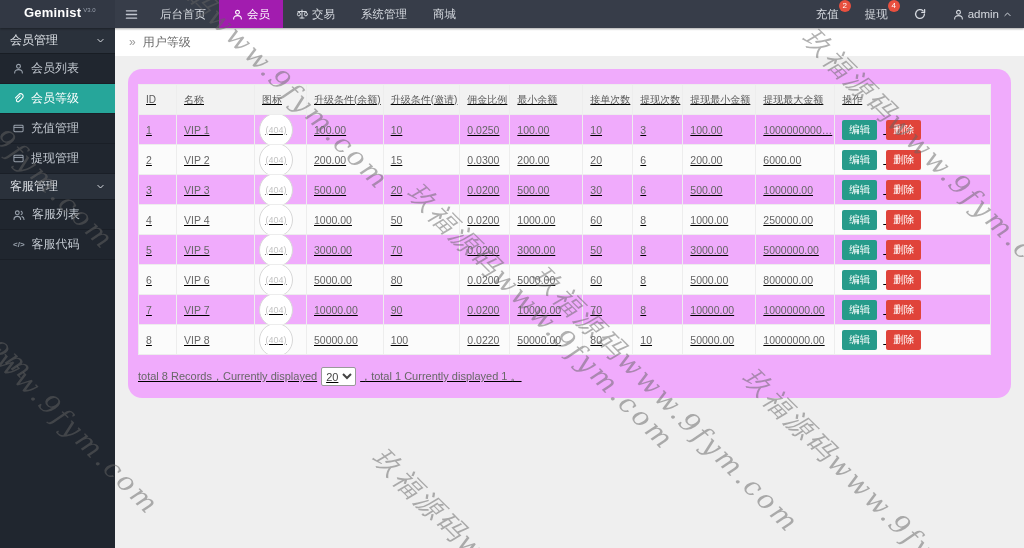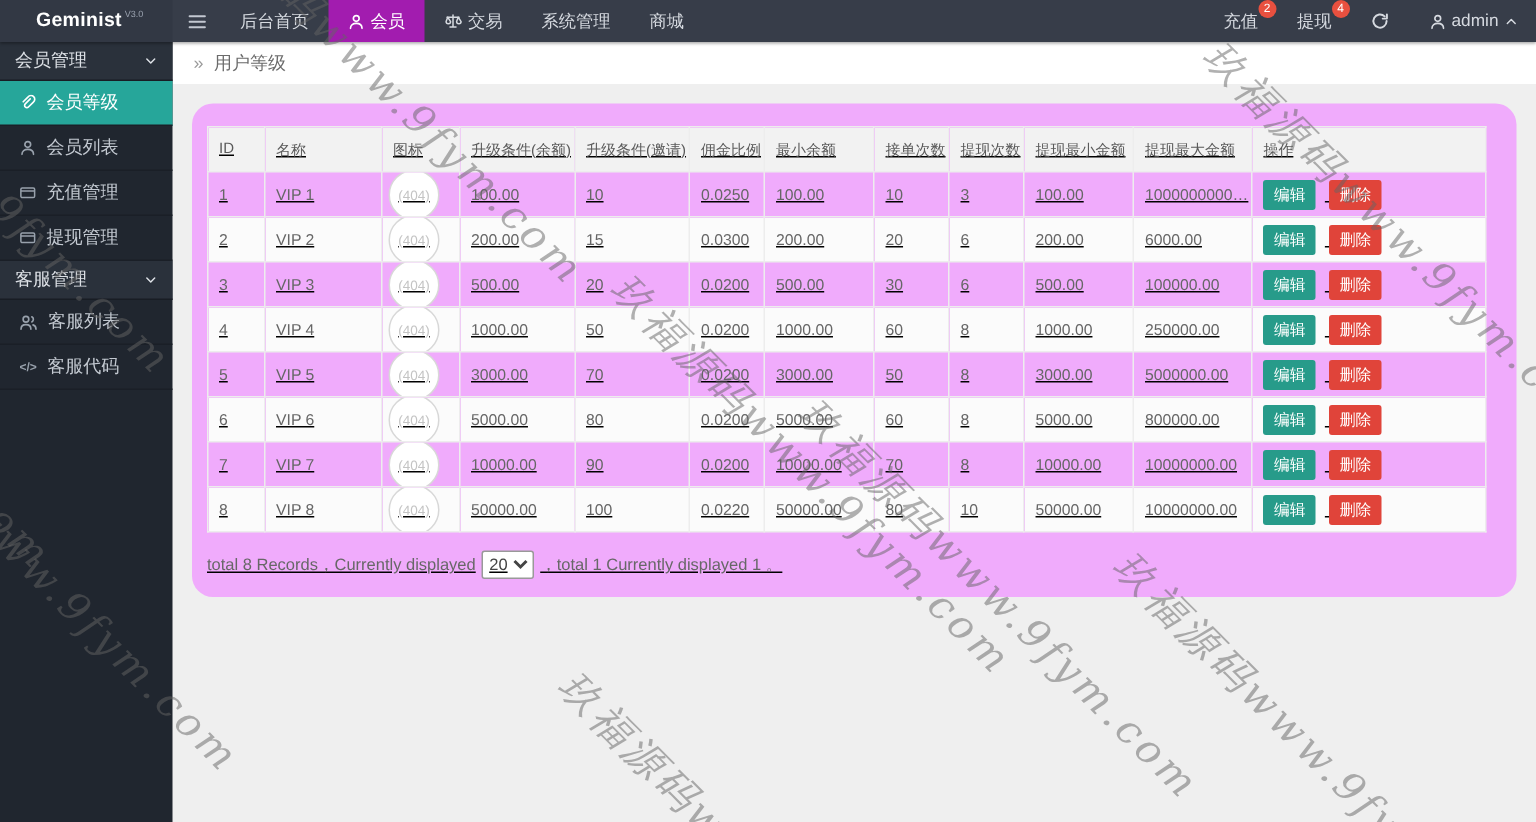--- a/index.html
+++ b/index.html
@@ -158,36 +158,36 @@
 
   <aside class="sidebar">
     <div class="side-group-header">
       <span>会员管理</span>
       <span class="ic">
         <svg class="ig" width="9" height="9" viewBox="0 0 12 12" stroke="currentColor" stroke-width="1.3" fill="none" stroke-linecap="round" stroke-linejoin="round">
             <path d="M2.5 4.5L6 8l3.5-3.5"></path>
           </svg>
       </span>
     </div>
-    <div class="side-item active">
-      <span class="ic">
-        <svg class="ig" width="11" height="11" viewBox="0 0 12 12" stroke="currentColor" stroke-width="1.2" fill="none" stroke-linecap="round" stroke-linejoin="round">
-            <path d="M7.8 3.2L4.2 6.8a1.6 1.6 0 102.3 2.3l3.6-3.6a2.7 2.7 0 10-3.8-3.8l-3.6 3.6"></path>
-          </svg>
-      </span>
-      <span>会员等级</span>
-    </div>
     <div class="side-item">
       <span class="ic">
         <svg class="ig" width="11" height="11" viewBox="0 0 12 12" stroke="currentColor" stroke-width="1.2" fill="none" stroke-linecap="round">
             <circle cx="6" cy="3.6" r="2.1"></circle>
             <path d="M1.8 10.8c0-2.4 1.9-3.6 4.2-3.6s4.2 1.2 4.2 3.6"></path>
           </svg>
       </span>
       <span>会员列表</span>
+    </div>
+    <div class="side-item active">
+      <span class="ic">
+        <svg class="ig" width="11" height="11" viewBox="0 0 12 12" stroke="currentColor" stroke-width="1.2" fill="none" stroke-linecap="round" stroke-linejoin="round">
+            <path d="M7.8 3.2L4.2 6.8a1.6 1.6 0 102.3 2.3l3.6-3.6a2.7 2.7 0 10-3.8-3.8l-3.6 3.6"></path>
+          </svg>
+      </span>
+      <span>会员等级</span>
     </div>
     <div class="side-item">
       <span class="ic">
         <svg class="ig" width="11" height="11" viewBox="0 0 12 12" stroke="currentColor" stroke-width="1.1" fill="none">
             <rect x="1" y="2.5" width="10" height="7" rx="1"></rect>
             <path d="M1 4.8h10"></path>
           </svg>
       </span>
       <span>充值管理</span>
     </div>

